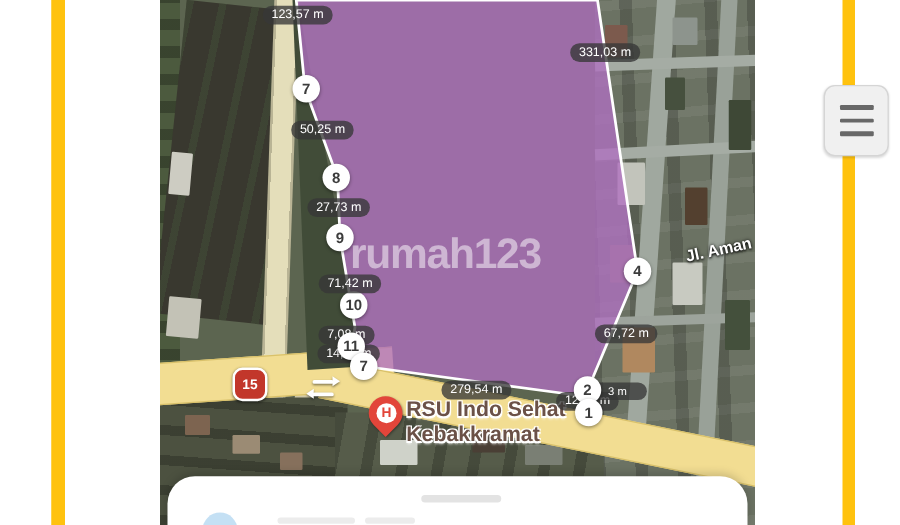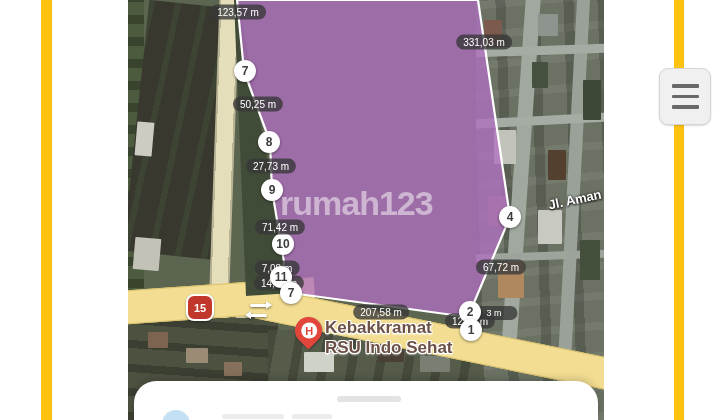--- a/index.html
+++ b/index.html
@@ -140,32 +140,32 @@
 
     <div class="roundabout">
       <span class="rb-arr r"></span>
         <span class="rb-arr l"></span>
     </div>
 
     <div class="hpin">
       <div class="hpin-inner">H</div>
     </div>
     <div class="poi-label">
+      <span style="position:static;display:block;">RSU Indo Sehat</span>
       <span style="position:static;display:block;">Kebakkramat</span>
-      <span style="position:static;display:block;">RSU Indo Sehat</span>
     </div>
 
     <div id="overlay-anchors">
         <div class="dlabel" style="left: 110px; top: 12px;">123,57 m</div>
         <div class="dlabel" style="left: 130px; top: 104px;">50,25 m</div>
         <div class="dlabel" style="left: 143px; top: 166px;">27,73 m</div>
         <div class="dlabel" style="left: 152px; top: 227px; text-align: center;">71,42 m</div>
         <div class="dlabel" style="left: 356px; top: 42px;">331,03 m</div>
         <div class="dlabel" style="left: 373px; top: 267px;">67,72 m</div>
-        <div class="dlabel" style="left: 253px; top: 312px;">207,58 m</div>
+        <div class="dlabel" style="left: 253px; top: 312px;">279,54 m</div>
         <div class="dlabel behind" style="left: 149px; top: 268px;">7,08 m</div>
         <div class="dlabel behind" style="left: 151px; top: 283px;">14,43 m</div>
         <div class="dlabel behind" style="left: 342px; top: 321px;">12,43 m</div>
         <div class="dlabel small" style="left: 366px; top: 313px;">3 m</div>
         <div class="marker" style="left: 117px; top: 71px;">7</div>
         <div class="marker" style="left: 141px; top: 142px;">8</div>
         <div class="marker" style="left: 144px; top: 190px;">9</div>
         <div class="marker" style="left: 155px; top: 244px;">10</div>
         <div class="marker" style="left: 153px; top: 277px;">11</div>
         <div class="marker" style="left: 163px; top: 293px;">7</div>

